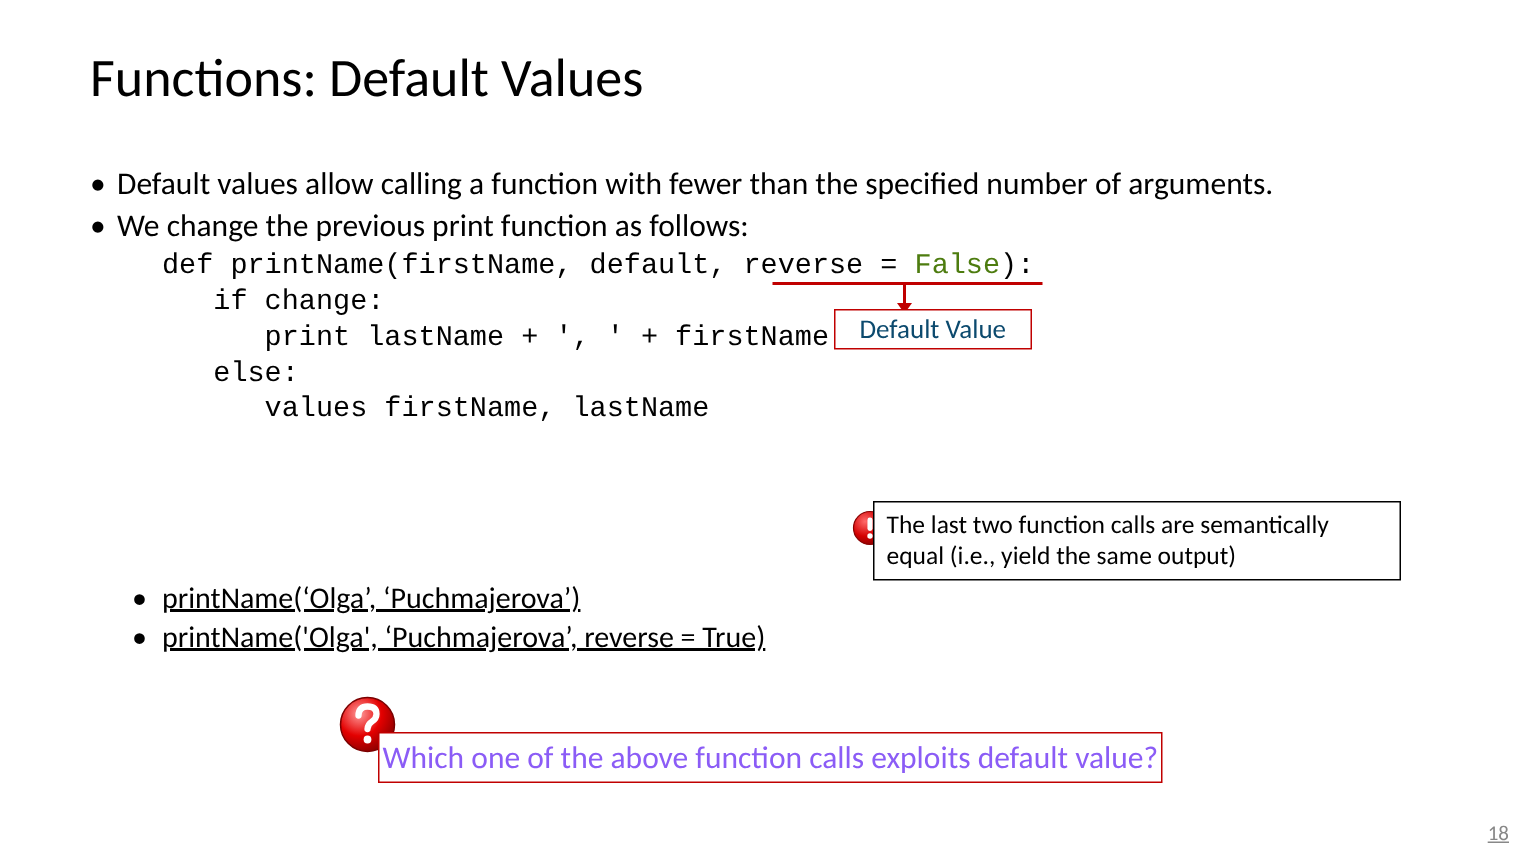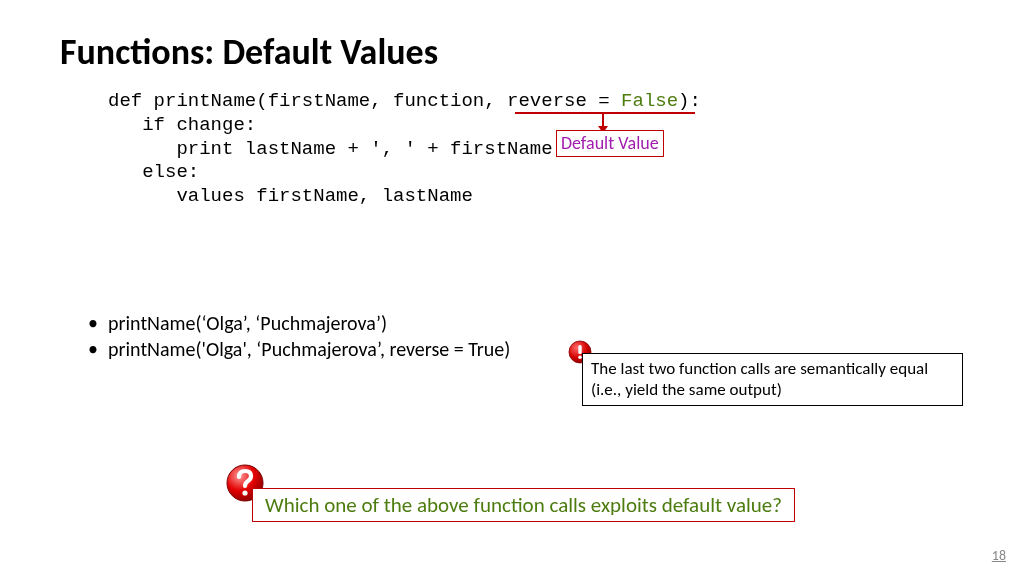--- a/index.html
+++ b/index.html
@@ -10,22 +10,22 @@
     font-family: Calibri, "Segoe UI", Arial, sans-serif;
     position: relative;
     overflow: hidden;
     color: #000;
   }
   .slide {
     padding: 30px 60px 20px 60px;
   }
   .title {
     font-size: 36px;
-    font-weight: 700;
-    margin-bottom: 16px;
+    font-weight: 400;
+    margin-bottom: 36px;
   }
   ul.top { list-style: none; }
   ul.top > li {
     position: relative;
     padding-left: 18px;
     font-size: 21px;
     line-height: 1.15;
     margin-bottom: 4px;
   }
   ul.top > li::before {
@@ -36,21 +36,21 @@
   }
   .codeblock {
     font-family: "Courier New", monospace;
     font-size: 19px;
     white-space: pre;
     line-height: 1.25;
     margin: 4px 0 6px 48px;
     position: relative;
   }
   .kw-false { color: #4d7c0f; }
-  ul.sub { list-style: none; margin-top: 4px; }
+  ul.sub { list-style: none; margin-top: 4px; text-decoration: underline; }
   ul.sub > li {
     position: relative;
     padding-left: 20px;
     margin-left: 28px;
     font-size: 20px;
     line-height: 1.3;
   }
   ul.sub > li::before {
     content: "•";
     position: absolute;
@@ -83,83 +83,87 @@
     top: 12px;
     border-left: 5px solid transparent;
     border-right: 5px solid transparent;
     border-top: 7px solid #c00000;
   }
   .default-label {
     position: absolute;
     left: 448px;
     top: 40px;
     border: 1.5px solid #c00000;
-    color: #a21caf;
+    color: #0c4a6e;
     font-family: Calibri, Arial, sans-serif;
     font-size: 18px;
-    padding: 1px 4px;
+    padding: 1px 16px;
     background: #fff;
   }
 
   
   .excl-icon {
     position: absolute;
     left: 568px;
     top: 340px;
     width: 24px;
     height: 24px;
   }
   .excl-icon circle.outer { fill: url(#gradRed); stroke:#880000; stroke-width:0.8; }
   .note-box {
     position: absolute;
     left: 582px;
-    top: 353px;
-    width: 381px;
+    top: 334px;
+    width: 352px;
     border: 1.5px solid #000;
     background: #fff;
     font-size: 17px;
     line-height: 1.25;
     padding: 4px 8px;
   }
 
   
   .q-icon {
     position: absolute;
     left: 225px;
     top: 463px;
     width: 40px;
     height: 40px;
   }
   .question-box {
     position: absolute;
     left: 252px;
     top: 488px;
     border: 1.5px solid #c00000;
-    color: #4d7c0f;
+    color: #8b5cf6;
     background: #fff;
     font-size: 21px;
-    padding: 3px 12px;
+    padding: 3px 2px;
   }
   .pagenum {
     position: absolute;
     right: 18px;
     bottom: 12px;
     font-size: 14px;
     color: #888;
     text-decoration: underline;
   }
 </style>
 </head>
 <body>
 
 <div class="slide">
   <h1 class="title">Functions: Default Values</h1>
 
-
-  <div class="codeblock"><span>def printName(firstName, function, reverse = </span><span class="kw-false">False</span><span>):</span>
+  <ul class="top">
+    <li>Default values allow calling a function with fewer than the specified number of arguments.</li>
+    <li>We change the previous print function as follows:</li>
+  </ul>
+
+  <div class="codeblock"><span>def printName(firstName, default, reverse = </span><span class="kw-false">False</span><span>):</span>
 <span>   if change:</span>
 <span>      print lastName + ', ' + firstName</span>
 <span>   else:</span>
 <span>      values firstName, lastName</span>
     <div class="underline-default"></div>
     <div class="arrow-down"></div>
     <div class="default-label">Default Value</div>
   </div>
 
   <ul class="sub">

